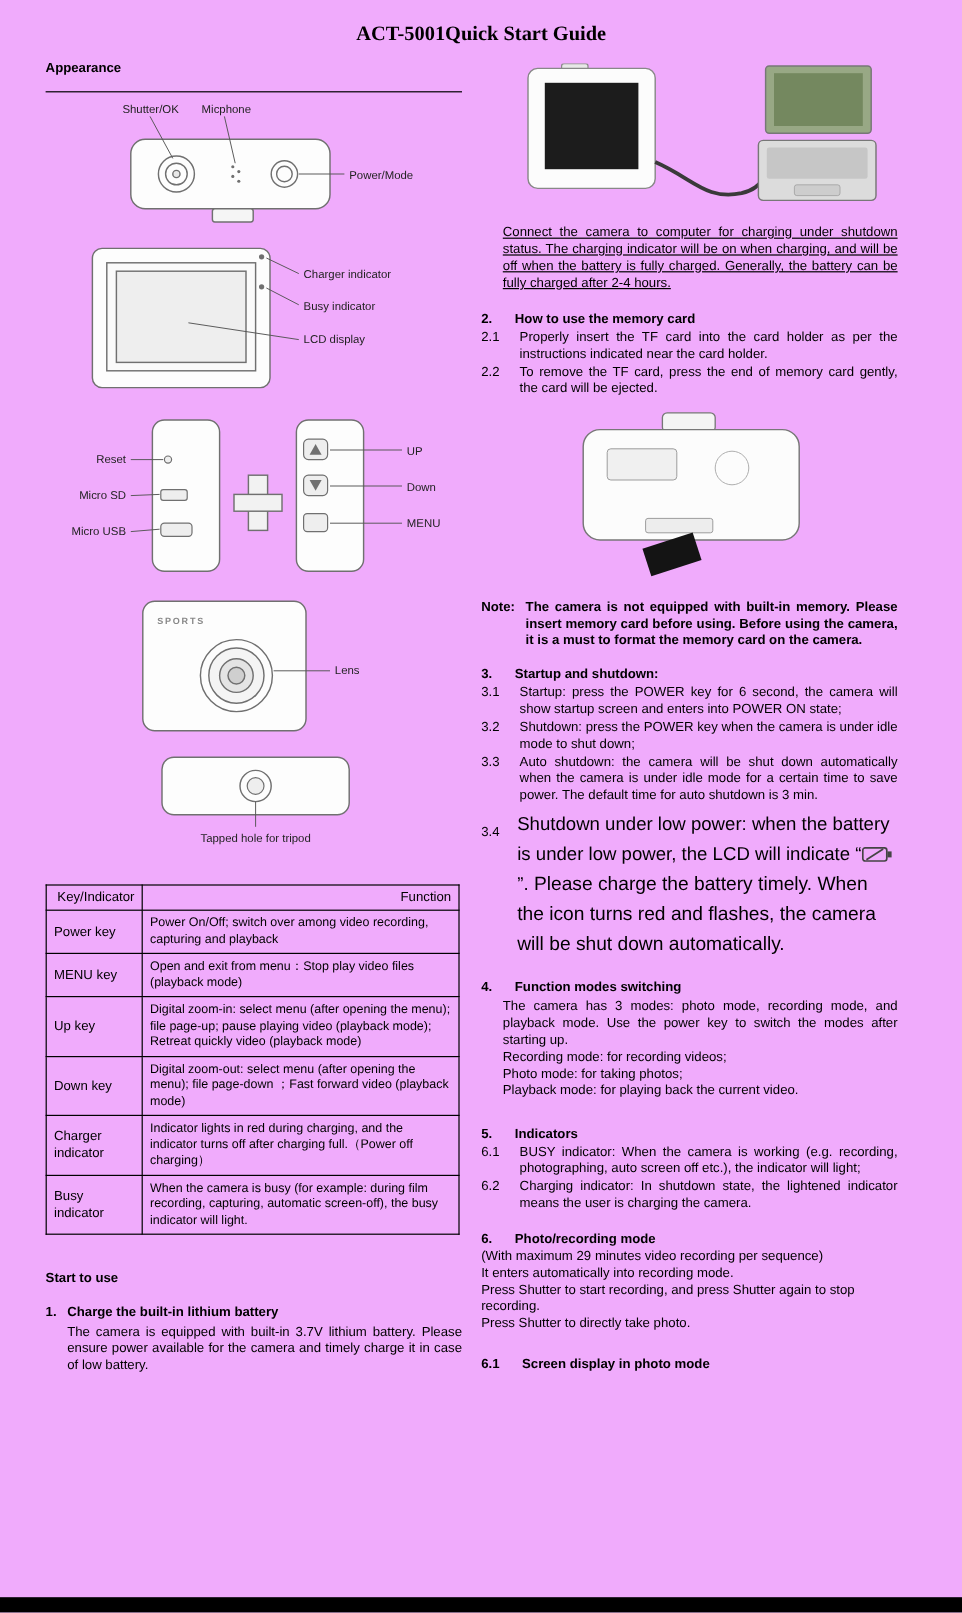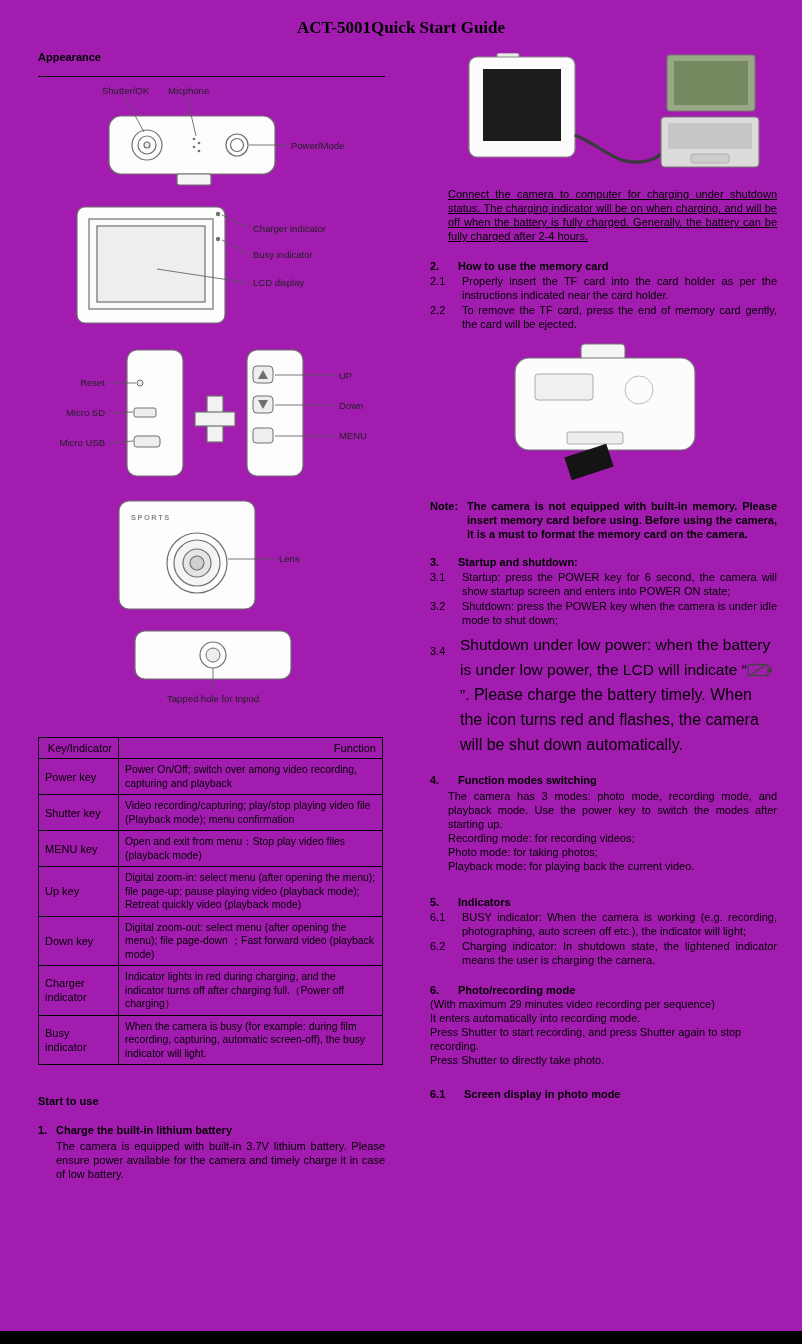--- a/index.html
+++ b/index.html
@@ -3,31 +3,31 @@
 <meta charset="utf-8">
 <style>
   * { margin:0; padding:0; box-sizing:border-box; }
   html,body { background:#ffffff; }
   body {
     width:802px;
     font-family:"Liberation Sans", sans-serif;
     color:#000;
     -webkit-font-smoothing:antialiased;
   }
-  .sheet { position:relative; width:802px; height:1344px; background:#a21caf; overflow:hidden; }
+  .sheet { position:relative; width:802px; height:1344px; background:#f0abfc; overflow:hidden; }
 
   .doc-title {
     font-family:"Liberation Serif", serif;
     font-weight:bold;
     font-size:17px;
     text-align:center;
     padding-top:18px;
   }
 
-  .cols { display:flex; gap:45px; padding:0 37px 0 38px; margin-top:13px; }
+  .cols { display:flex; gap:16px; padding:0 37px 0 38px; margin-top:13px; }
   .col-left  { width:347px; flex:none; }
   .col-right { width:347px; flex:none; }
 
   .appearance {
     font-weight:bold; font-size:11px;
     padding-bottom:13px;
     border-bottom:1px solid #000;
   }
 
   .diag { display:block; margin:5px auto 0; }
@@ -197,24 +197,20 @@
         <tbody>
             <tr>
           <th class="c1">Key/Indicator</th>
           <th>Function</th>
         </tr>
         <tr>
           <td class="key">Power key</td>
           <td class="fn">Power On/Off; switch over among video recording, capturing and playback</td>
         </tr>
         <tr>
-          <td class="key">Shutter key</td>
-          <td class="fn">Video recording/capturing; play/stop playing video file (Playback mode); menu confirmation</td>
-        </tr>
-        <tr>
           <td class="key">MENU key</td>
           <td class="fn">Open and exit from menu：Stop play video files (playback mode)</td>
         </tr>
         <tr>
           <td class="key">Up key</td>
           <td class="fn">Digital zoom-in: select menu (after opening the menu); file page-up; pause playing video (playback mode); Retreat quickly video (playback mode)</td>
         </tr>
         <tr>
           <td class="key">Down key</td>
           <td class="fn">Digital zoom-out: select menu (after opening the menu); file page-down ；Fast forward video (playback mode)</td>
@@ -294,20 +290,24 @@
         <span>Startup and shutdown:</span>
       </div>
       <div class="item">
         <span class="num">3.1</span>
         <span>Startup: press the POWER key for 6 second, the camera will show startup screen and enters into POWER ON state;</span>
       </div>
       <div class="item">
         <span class="num">3.2</span>
         <span>Shutdown: press the POWER key when the camera is under idle mode to shut down;</span>
       </div>
+      <div class="item">
+        <span class="num">3.3</span>
+        <span>Auto shutdown: the camera will be shut down automatically when the camera is under idle mode for a certain time to save power. The default time for auto shutdown is 3 min.</span>
+      </div>
 
       <div class="item34">
         <span class="num">3.4</span>
         <span class="big">Shutdown under low power: when the battery is under low power, the LCD will indicate “</span><svg class="batt" width="26" height="14" viewBox="0 0 26 14">
             <rect x="1" y="1.5" width="20" height="11" rx="2" fill="none" stroke="#444" stroke-width="1.4"></rect>
             <rect x="21.5" y="4.5" width="3.5" height="5" fill="#444"></rect>
             <line x1="4" y1="11.5" x2="18" y2="2.5" stroke="#444" stroke-width="1.4"></line>
           </svg><span class="big">”.</span>
         <span class="rest">Please charge the battery timely. When the icon turns red and flashes, the camera will be shut down automatically.</span>
       </div>

